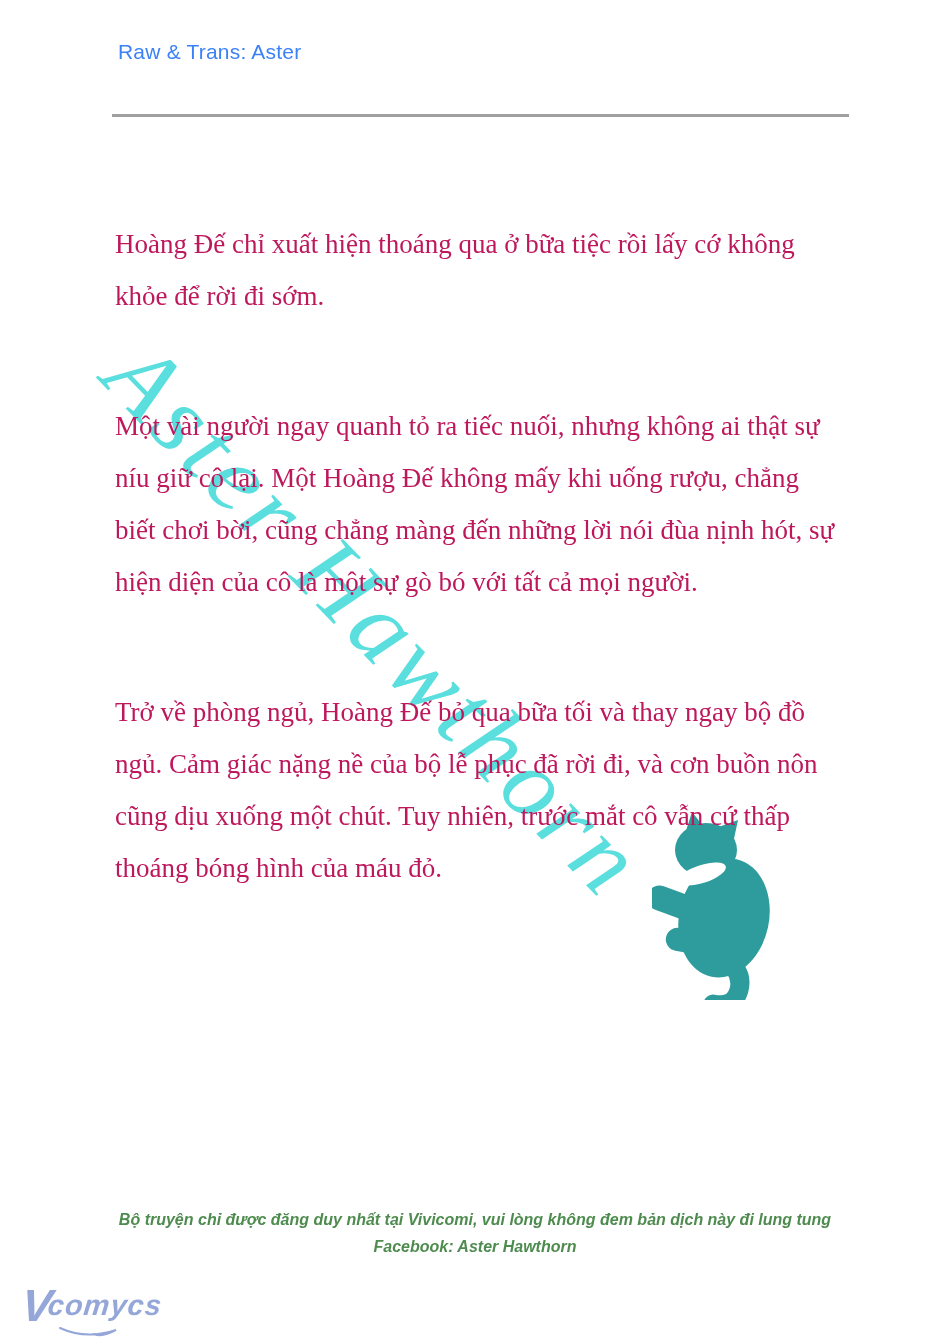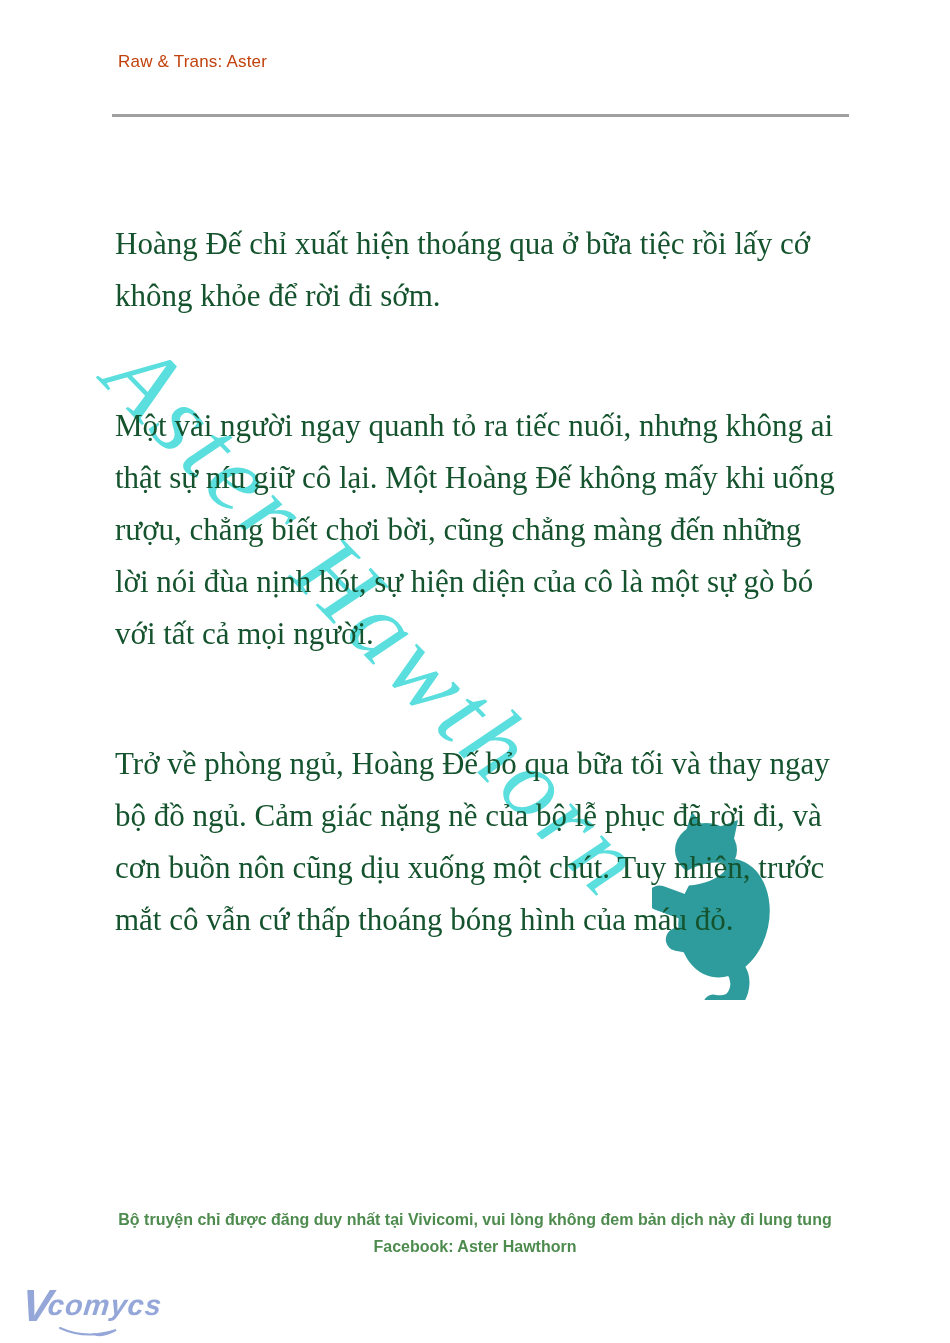--- a/index.html
+++ b/index.html
@@ -9,24 +9,24 @@
     height: 1343px;
     background: #ffffff;
     overflow: hidden;
     font-family: "Liberation Serif", serif;
   }
 
   
   .header-credit {
     position: absolute;
     left: 118px;
-    top: 52px;
+    top: 40px;
     font-family: "Liberation Sans", sans-serif;
-    font-size: 17px;
-    color: #c2410c;
+    font-size: 21px;
+    color: #3b82f6;
     letter-spacing: 0.2px;
   }
   .header-divider {
     position: absolute;
     left: 112px;
     top: 114px;
     width: 737px;
     height: 3px;
     background: #a0a0a0;
   }
@@ -50,35 +50,36 @@
   
   .cat { position: absolute; left: 652px; top: 810px; z-index: 2; }
 
   
   .body-text {
     position: absolute;
     left: 115px;
     top: 218px;
     width: 726px;
     z-index: 3;
-    font-size: 31px;
+    font-size: 27px;
     line-height: 52px;
-    color: #14532d;
+    color: #be185d;
   }
   .body-text p { margin: 0 0 78px 0; }
 
   
   .page-footer {
     position: absolute;
     left: 60px;
     right: 60px;
     top: 1206px;
     z-index: 3;
     text-align: center;
     font-family: "Liberation Sans", sans-serif;
+    font-style: italic;
     font-weight: bold;
     font-size: 16px;
     line-height: 27px;
     color: #4e8b4e;
   }
 
   
   .logo {
     position: absolute;
     left: 22px;

